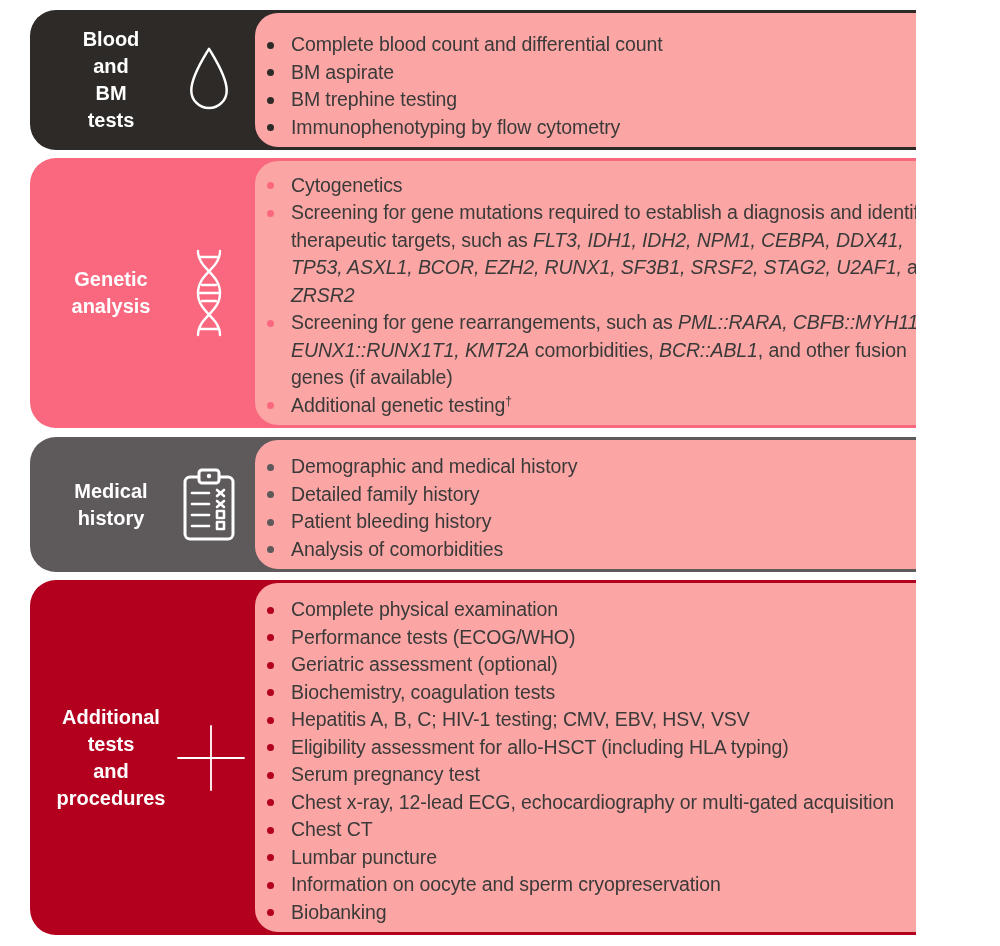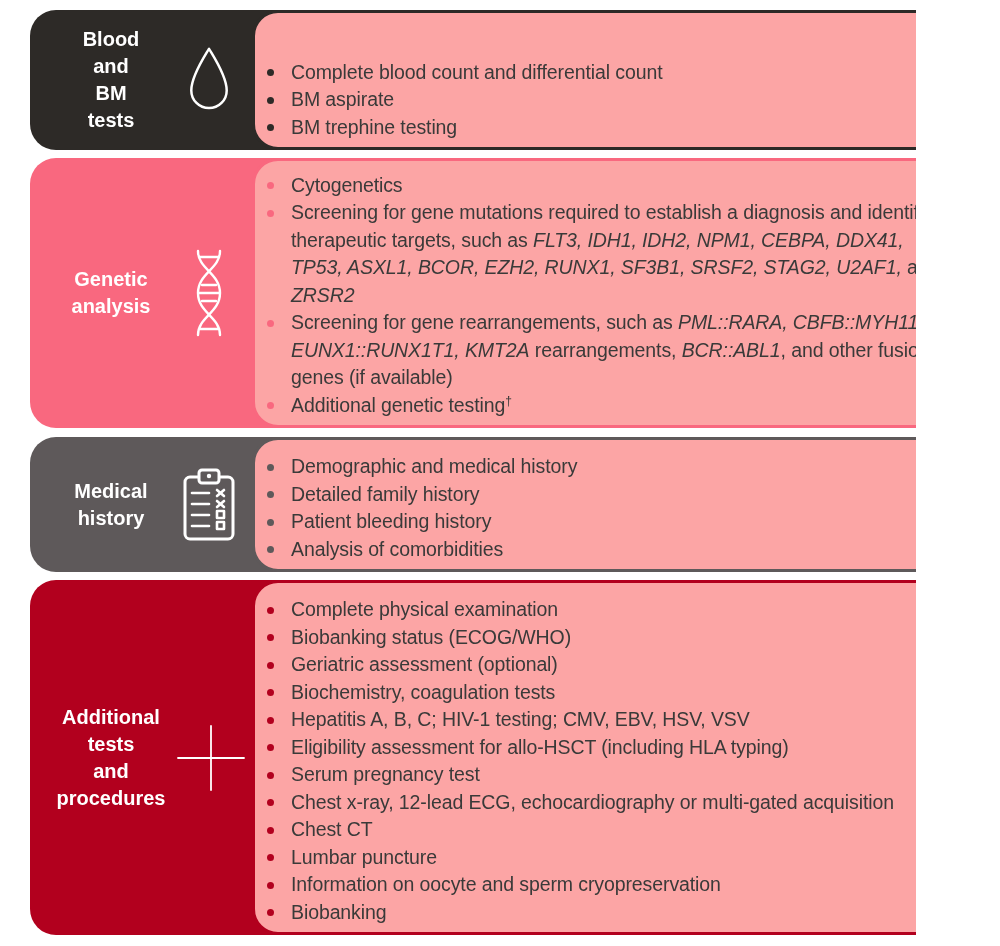--- a/index.html
+++ b/index.html
@@ -59,20 +59,21 @@
             <svg width="50" height="70" viewBox="0 0 48 66">
               <path d="M24 3 C 20 10, 7 29, 7 43 a17 17 0 0 0 34 0 C 41 29, 28 10, 24 3 Z" fill="none" stroke="#ffffff" stroke-width="2.4" stroke-linejoin="round"></path>
             </svg>
           </span>
         </div>
         <div class="content-box">
           <ul class="bullets">
             <li><span>Complete blood count and differential count</span></li>
             <li><span>BM aspirate</span></li>
             <li><span>BM trephine testing</span></li>
+            <li><span>Immunophenotyping by flow cytometry</span></li>
           </ul>
         </div>
       </div>
       <div class="row" style="--c: #f9687f; top: 158px; height: 270px;">
         <div class="label-block"></div>
         <div class="label-area">
           <div class="label-text">
             <div>Genetic</div>
             <div>analysis</div>
           </div>
@@ -87,21 +88,21 @@
                 <line x1="15" y1="52" x2="29" y2="52"></line>
                 <line x1="12" y1="80" x2="32" y2="80"></line>
               </g>
             </svg>
           </span>
         </div>
         <div class="content-box">
           <ul class="bullets">
             <li><span>Cytogenetics</span></li>
             <li><span>Screening for gene mutations required to establish a diagnosis and identify therapeutic targets, such as </span><span class="seg-italic">FLT3, IDH1, IDH2, NPM1, CEBPA, DDX41, TP53, ASXL1, BCOR, EZH2, RUNX1, SF3B1, SRSF2, STAG2, U2AF1,</span><span> and </span><span class="seg-italic">ZRSR2</span></li>
-            <li><span>Screening for gene rearrangements, such as </span><span class="seg-italic">PML::RARA, CBFB::MYH11, EUNX1::RUNX1T1, KMT2A</span><span> rearrangements, </span><span class="seg-italic">BCR::ABL1</span><span>, and other fusion genes (if available)</span></li>
+            <li><span>Screening for gene rearrangements, such as </span><span class="seg-italic">PML::RARA, CBFB::MYH11, EUNX1::RUNX1T1, KMT2A</span><span> comorbidities, </span><span class="seg-italic">BCR::ABL1</span><span>, and other fusion genes (if available)</span></li>
             <li><span>Additional genetic testing</span><sup class="seg-sup">†</sup></li>
           </ul>
         </div>
       </div>
       <div class="row" style="--c: #5e595a; top: 437px; height: 135px;">
         <div class="label-block"></div>
         <div class="label-area">
           <div class="label-text">
             <div>Medical</div>
             <div>history</div>
@@ -151,21 +152,21 @@
               <g stroke="#ffffff" stroke-width="1.8" stroke-linecap="round">
                 <line x1="2" y1="33" x2="68" y2="33"></line>
                 <line x1="35" y1="1" x2="35" y2="65"></line>
               </g>
             </svg>
           </span>
         </div>
         <div class="content-box">
           <ul class="bullets">
             <li><span>Complete physical examination</span></li>
-            <li><span>Biobanking status (ECOG/WHO)</span></li>
+            <li><span>Performance tests (ECOG/WHO)</span></li>
             <li><span>Geriatric assessment (optional)</span></li>
             <li><span>Biochemistry, coagulation tests</span></li>
             <li><span>Hepatitis A, B, C; HIV-1 testing; CMV, EBV, HSV, VSV</span></li>
             <li><span>Eligibility assessment for allo-HSCT (including HLA typing)</span></li>
             <li><span>Serum pregnancy test</span></li>
             <li><span>Chest x-ray, 12-lead ECG, echocardiography or multi-gated acquisition</span></li>
             <li><span>Chest CT</span></li>
             <li><span>Lumbar puncture</span></li>
             <li><span>Information on oocyte and sperm cryopreservation</span></li>
             <li><span>Biobanking</span></li>

